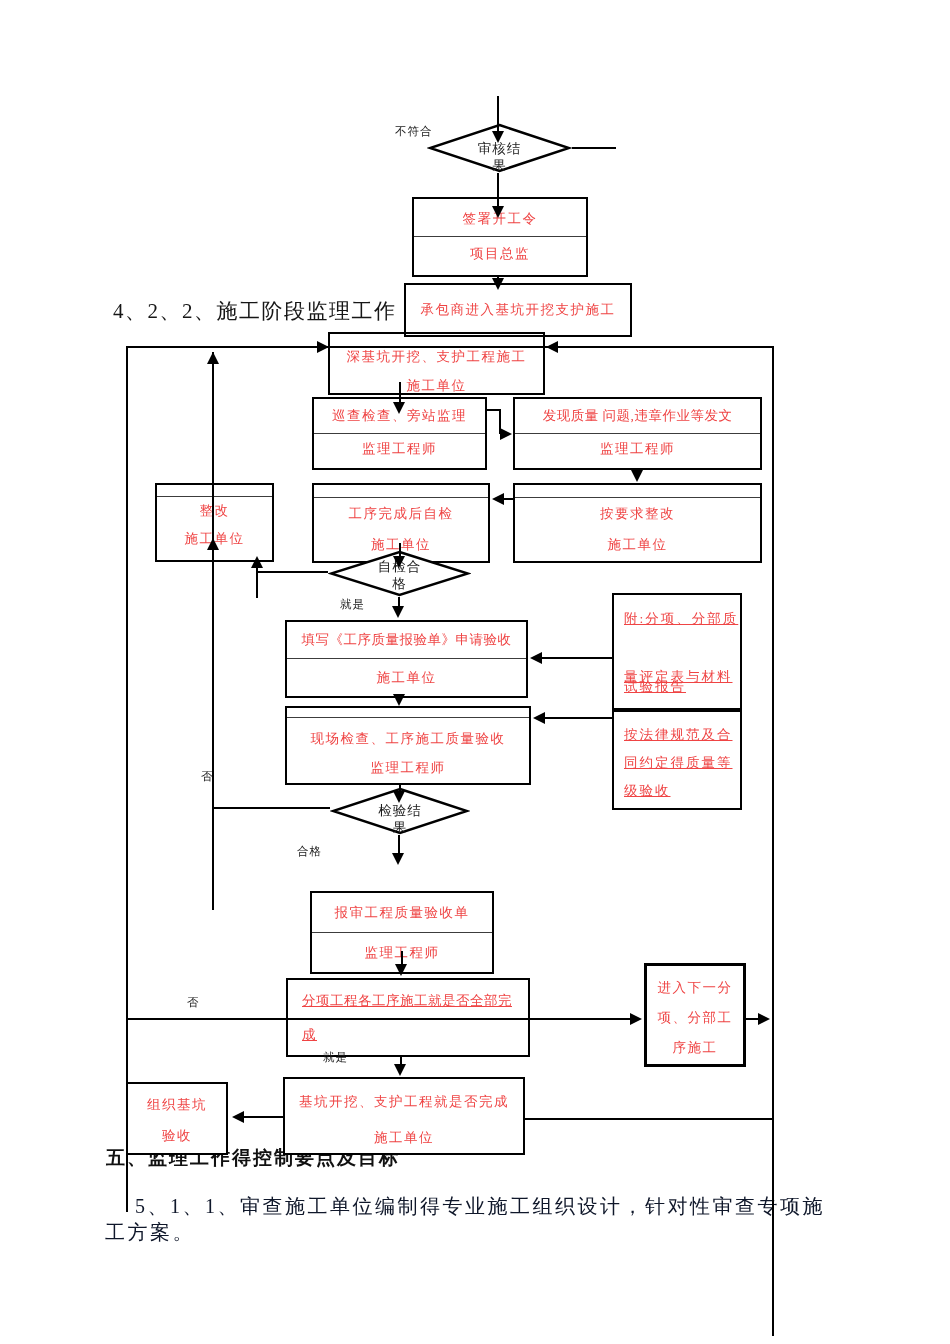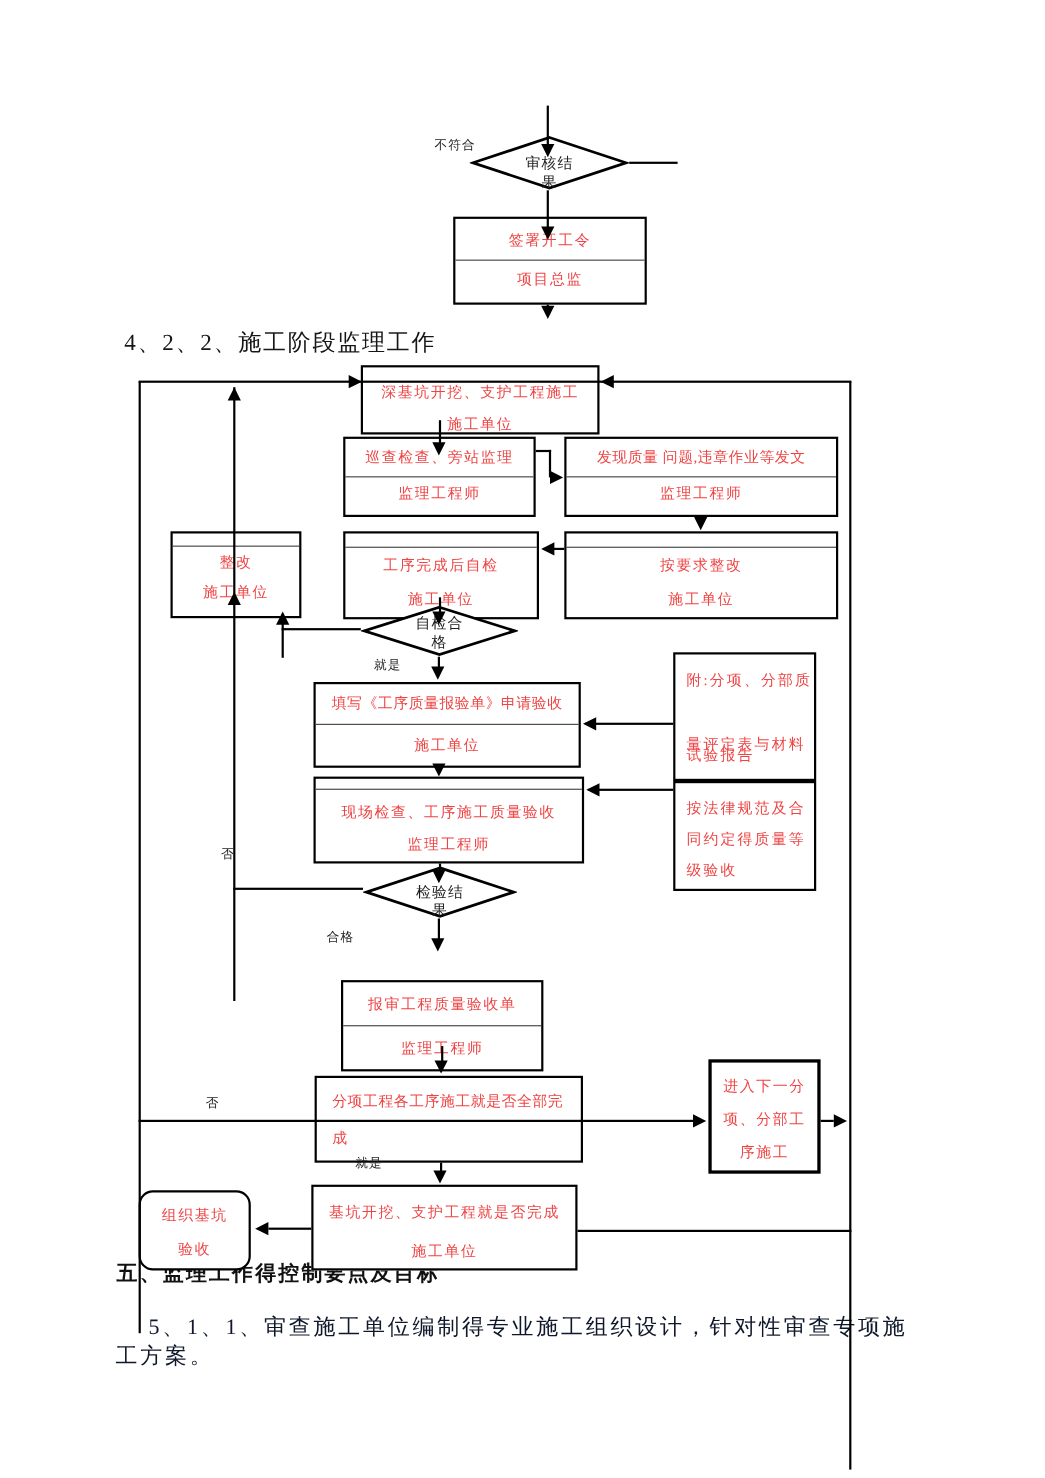--- a/index.html
+++ b/index.html
@@ -12,21 +12,21 @@
   .ah-d{border-left:6px solid transparent;border-right:6px solid transparent;border-top:12px solid #000;}
   .ah-u{border-left:6px solid transparent;border-right:6px solid transparent;border-bottom:12px solid #000;}
   .ah-r{border-top:6px solid transparent;border-bottom:6px solid transparent;border-left:12px solid #000;}
   .ah-l{border-top:6px solid transparent;border-bottom:6px solid transparent;border-right:12px solid #000;}
   
   .box{position:absolute;border:2px solid #000;background:#fff;z-index:3;box-sizing:border-box;}
   .clear{background:transparent;}
   .thick{border-width:3px;}
   .bl{position:absolute;left:0;right:0;text-align:center;font-size:13.5px;letter-spacing:1.5px;
       color:#ef4444;line-height:18px;white-space:nowrap;z-index:5;}
-  .bl-left{text-align:left;}
+  .bl-left{text-align:left;text-decoration:underline;}
   .divider{position:absolute;left:0;right:0;height:1px;background:#3c3c3c;z-index:5;}
   
   .diamond{position:absolute;z-index:4;}
   .dtext{position:absolute;left:0;right:0;text-align:center;font-size:13.5px;letter-spacing:1px;
       line-height:17px;color:#1c1c1c;z-index:5;}
   
   .lab{position:absolute;font-size:11.5px;letter-spacing:1px;color:#1c1c1c;z-index:5;white-space:nowrap;}
   
   .h-serif{position:absolute;font-size:21px;letter-spacing:1.5px;color:#161616;z-index:1;white-space:nowrap;}
   .h-bold{position:absolute;font-family:"Liberation Sans","DejaVu Sans",sans-serif;font-weight:bold;
@@ -42,20 +42,23 @@
   <div class="h-bold" style="left:106px;top:1145px;">五、监理工作得控制要点及目标</div>
   <div class="para" style="left:135px;top:1193px;">5、1、1、审查施工单位编制得专业施工组织设计，针对性审查专项施</div>
   <div class="para" style="left:105px;top:1219px;">工方案。</div>
 
   <div class="box" style="left:412px;top:197px;width:176px;height:80px;">
     <div class="bl" style="top:11px;">签署开工令</div>
     <div class="divider" style="top:37px;"></div>
     <div class="bl" style="top:46px;">项目总监</div>
   </div>
 
+  <div class="box" style="left:404px;top:283px;width:228px;height:54px;">
+    <div class="bl" style="top:16px;">承包商进入基坑开挖支护施工</div>
+  </div>
 
   <div class="box clear" style="left:328px;top:332px;width:217px;height:63px;">
     <div class="bl" style="top:14px;">深基坑开挖、支护工程施工</div>
     <div class="bl" style="top:43px;">施工单位</div>
   </div>
 
   <div class="box" style="left:312px;top:397px;width:175px;height:73px;">
     <div class="bl" style="top:8px;">巡查检查、旁站监理</div>
     <div class="divider" style="top:34px;"></div>
     <div class="bl" style="top:41px;">监理工程师</div>
@@ -124,21 +127,21 @@
     <div class="bl" style="top:13px;">进入下一分</div>
     <div class="bl" style="top:43px;">项、分部工</div>
     <div class="bl" style="top:73px;">序施工</div>
   </div>
 
   <div class="box" style="left:283px;top:1077px;width:242px;height:78px;">
     <div class="bl" style="top:14px;">基坑开挖、支护工程就是否完成</div>
     <div class="bl" style="top:50px;">施工单位</div>
   </div>
 
-  <div class="box" style="left:126px;top:1082px;width:102px;height:73px;border-radius:13px;">
+  <div class="box" style="left:126px;top:1082px;width:102px;height:73px;">
     <div class="bl" style="top:12px;">组织基坑</div>
     <div class="bl" style="top:43px;">验收</div>
   </div>
 
   <div class="diamond" style="left:427px;top:123px;width:145px;height:50px;">
     <svg width="145" height="50">
       <polygon points="72.5,2 142,25 72.5,48 3,25" fill="#ffffff" stroke="#000000" stroke-width="2.5"></polygon>
     </svg>
     <div class="dtext" style="top:17px;">
       <div>审核结</div>

